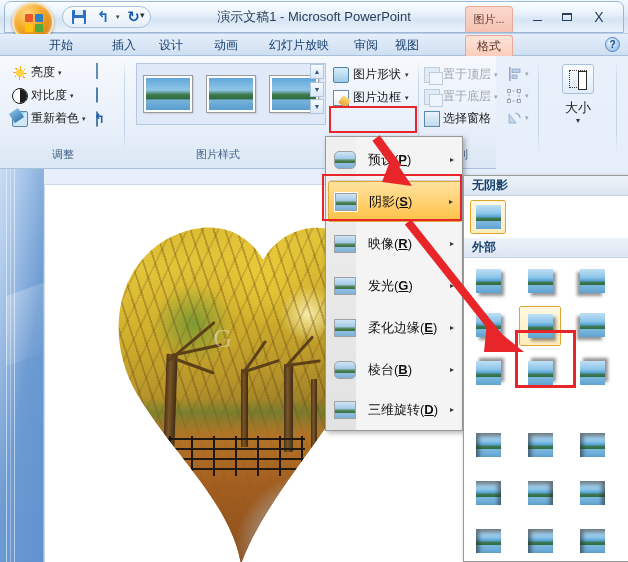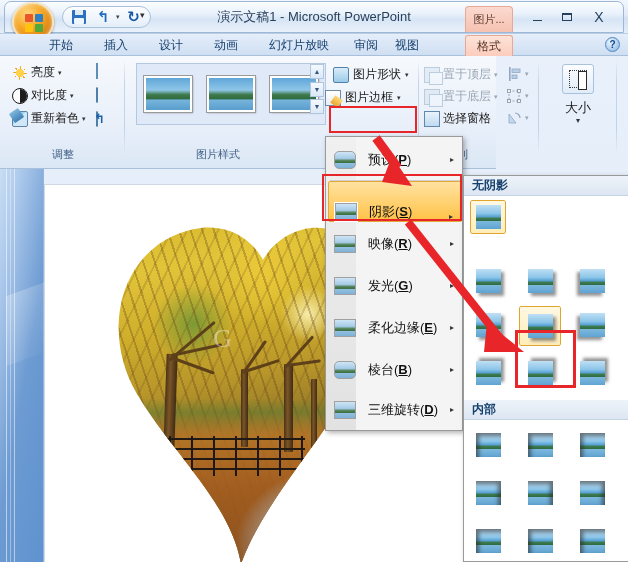--- a/index.html
+++ b/index.html
@@ -261,21 +261,21 @@
     width:22px; height:18px; margin-left:6px; flex:none;
     border:1px solid #a0a0a0;
     background:linear-gradient(#cfe5f5 0%, #a5cbe8 40%, #4d7f4e 55%, #3c6f45 68%, #92c0e0 70%, #7fb2d8 100%);
   }
   .mi.round .mico { border-radius:5px; }
   .mi .mlabel { margin-left:12px; font-size:13px; color:#111; white-space:nowrap; }
   .mi .mlabel b { font-weight:bold; text-decoration:underline; }
   .mi .marrow { position:absolute; right:8px; font-size:8px; color:#333; }
   .mi.sel {
     background:linear-gradient(#ffe2a0,#ffc246);
-    border:1px solid #e3a83c; border-radius:2px;align-items:flex-end;
+    border:1px solid #e3a83c; border-radius:2px;
   }
   .mi.sel .mico { box-shadow:0 0 0 1px #fff; }
   .msep { position:absolute; left:4px; width:130px; height:1px; background:#d0d0d0; }
   .red-box-menu {
     position:absolute; left:322px; top:174px; width:140px; height:47px;
     border:2px solid #e8262a; z-index:45;
   }
 
   
   .flyout {
@@ -350,21 +350,21 @@
         <span class="mn"></span>
       </div>
     <div class="wbtn max">
         <span class="mx"></span>
       </div>
     <div class="wbtn close">X</div>
   </div>
 
   <div class="tabstrip">
     <div class="tab" style="left:42px;">开始</div>
-    <div class="tab" style="left:97px;">插入</div>
+    <div class="tab" style="left:105px;">插入</div>
     <div class="tab" style="left:152px;">设计</div>
     <div class="tab" style="left:207px;">动画</div>
     <div class="tab" style="left:262px;">幻灯片放映</div>
     <div class="tab" style="left:347px;">审阅</div>
     <div class="tab" style="left:388px;">视图</div>
     <div class="tab active" style="left:465px;width:48px;text-align:center;padding:0;">格式</div>
     <div class="helpbtn">?</div>
   </div>
 
   <div class="ribbon">
@@ -414,21 +414,21 @@
         <div class="sc-b">▼</div>
       </div>
       <div class="gtitle" style="left:-10px;">图片样式</div>
     </div>
 
     <div class="cmdbtn" style="left:333px; top:10px;">
       <span class="ico16 cmd-shape"></span>
       <span>图片形状</span>
       <span class="tri">▾</span>
     </div>
-    <div class="cmdbtn" style="left:325px; top:33px;">
+    <div class="cmdbtn" style="left:333px; top:33px;">
       <span class="ico16 cmd-border"></span>
       <span>图片边框</span>
       <span class="tri">▾</span>
     </div>
     <div class="eff-highlight"></div>
     <div class="cmdbtn" style="left:337px; top:113px;">
       <span class="ico16 cmd-effect"></span>
       <span>图片效果</span>
       <span class="tri">▾</span>
     </div>
@@ -580,20 +580,21 @@
     </div>
   </div>
 
   <div class="flyout">
 
     <div class="fhdr" style="top:0;">无阴影</div>
     <div class="gsw none selected" style="left:6px; top:24px;">
         <span class="pic"></span>
       </div>
 
+    <div class="fhdr" style="top:62px;">外部</div>
 
     <div class="gsw shadow-dr" style="left:6px;  top:88px;">
         <span class="pic"></span>
       </div>
     <div class="gsw shadow-dr" style="left:58px; top:88px;">
         <span class="pic"></span>
       </div>
     <div class="gsw shadow-dl" style="left:110px;top:88px;">
         <span class="pic"></span>
       </div>
@@ -611,21 +612,20 @@
     <div class="gsw shadow-ur" style="left:6px;  top:180px;">
         <span class="pic"></span>
       </div>
     <div class="gsw shadow-ur" style="left:58px; top:180px;">
         <span class="pic"></span>
       </div>
     <div class="gsw shadow-ur" style="left:110px;top:180px;">
         <span class="pic"></span>
       </div>
 
-    <div class="fhdr" style="top:224px;">内部</div>
 
     <div class="gsw shadow-in" style="left:6px;  top:252px;">
         <span class="pic"></span>
       </div>
     <div class="gsw shadow-in" style="left:58px; top:252px;">
         <span class="pic"></span>
       </div>
     <div class="gsw shadow-in" style="left:110px;top:252px;">
         <span class="pic"></span>
       </div>

